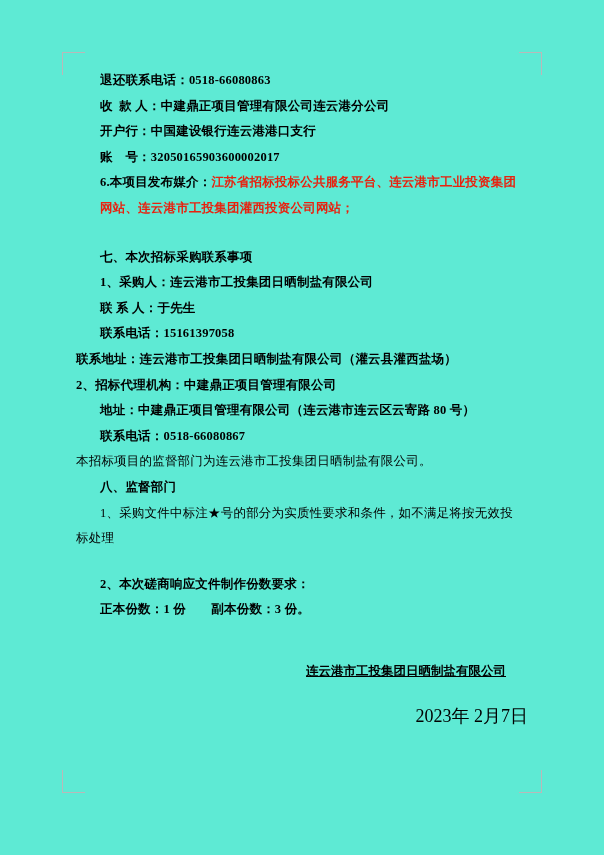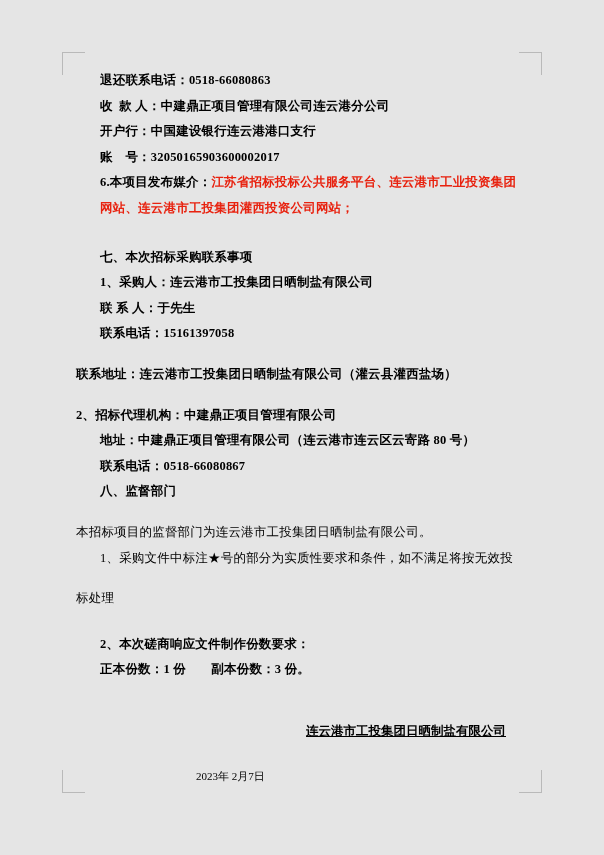--- a/index.html
+++ b/index.html
@@ -7,21 +7,21 @@
     padding: 0;
     background: #ffffff;
   }
   body {
     font-family: "Liberation Serif", "DejaVu Serif", serif;
   }
   .page {
     position: relative;
     width: 604px;
     height: 855px;
-    background: #e5e5e5;
+    background: #5eead4;
     overflow: hidden;
   }
   
   .crop {
     position: absolute;
     width: 22px;
     height: 22px;
     border-color: #b9b9b9;
     border-style: solid;
     border-width: 0;
@@ -40,36 +40,36 @@
   .line {
     font-size: 12.5px;
     line-height: 25.6px;
     color: #000000;
     white-space: pre-wrap;
     letter-spacing: 0.2px;
   }
   .bold { font-weight: bold; }
   .red { color: #e8220f; font-weight: bold; }
   .ind1 { text-indent: 0; padding-left: 24px; }
-  .ind0 { padding-left: 0; margin-top: 15px; }
+  .ind0 { padding-left: 0; }
   .spacer { height: 23px; }
   .sig {
     font-size: 12.5px;
     line-height: 25.6px;
     color: #000000;
     font-weight: bold;
     text-align: right;
     padding-right: 22px;
     text-decoration: underline;
   }
   .date {
-    font-size: 11px;
+    font-size: 18px;
     line-height: 25.6px;
     color: #000000;
-    text-align: left;
+    text-align: right;
     padding-left: 120px;
   }
   .gap-lg { height: 36px; }
   .gap-md { height: 20px; }
 </style>
 </head>
 <body>
 
 <div class="page">
   <div class="crop tl"></div>
@@ -90,22 +90,22 @@
 
     <div class="line bold ind1">七、本次招标采购联系事项</div>
     <div class="line bold ind1">1、采购人：连云港市工投集团日晒制盐有限公司</div>
     <div class="line bold ind1">联 系 人：于先生</div>
     <div class="line bold ind1">联系电话：15161397058</div>
     <div class="line bold ind0">联系地址：连云港市工投集团日晒制盐有限公司（灌云县灌西盐场）</div>
     <div class="line bold ind0">2、招标代理机构：中建鼎正项目管理有限公司</div>
     <div class="line bold ind1">地址：中建鼎正项目管理有限公司（连云港市连云区云寄路 80 号）</div>
     <div class="line bold ind1">联系电话：0518-66080867</div>
 
+    <div class="line ind0">本招标项目的监督部门为连云港市工投集团日晒制盐有限公司。</div>
     <div class="line bold ind1">八、监督部门</div>
-    <div class="line ind0">本招标项目的监督部门为连云港市工投集团日晒制盐有限公司。</div>
 
     <div class="line ind1">1、采购文件中标注★号的部分为实质性要求和条件，如不满足将按无效投</div>
     <div class="line ind0">标处理</div>
 
     <div class="gap-md"></div>
 
     <div class="line bold ind1">2、本次磋商响应文件制作份数要求：</div>
     <div class="line bold ind1">正本份数：1 份　　副本份数：3 份。</div>
 
     <div class="gap-lg"></div>

